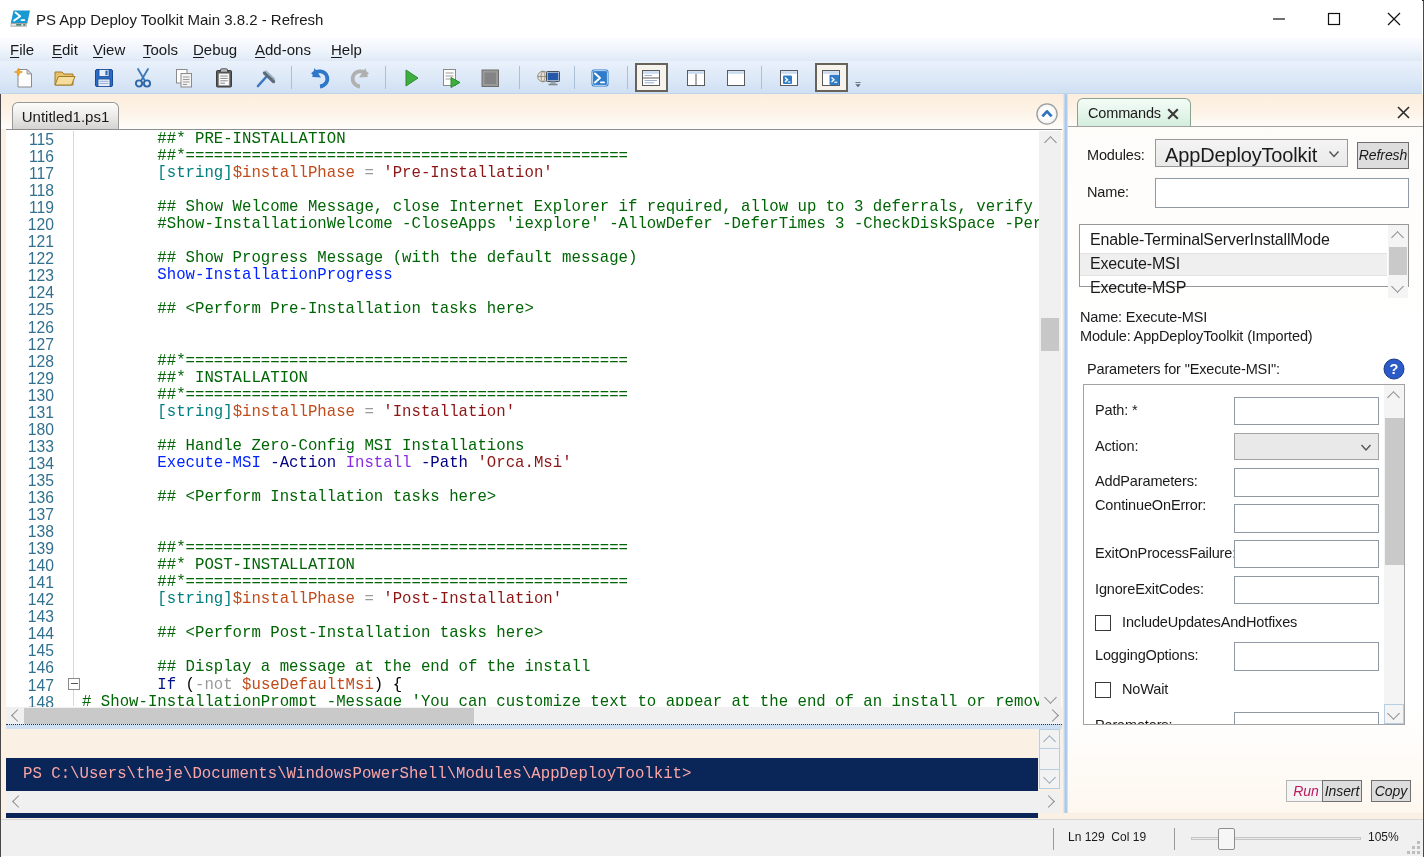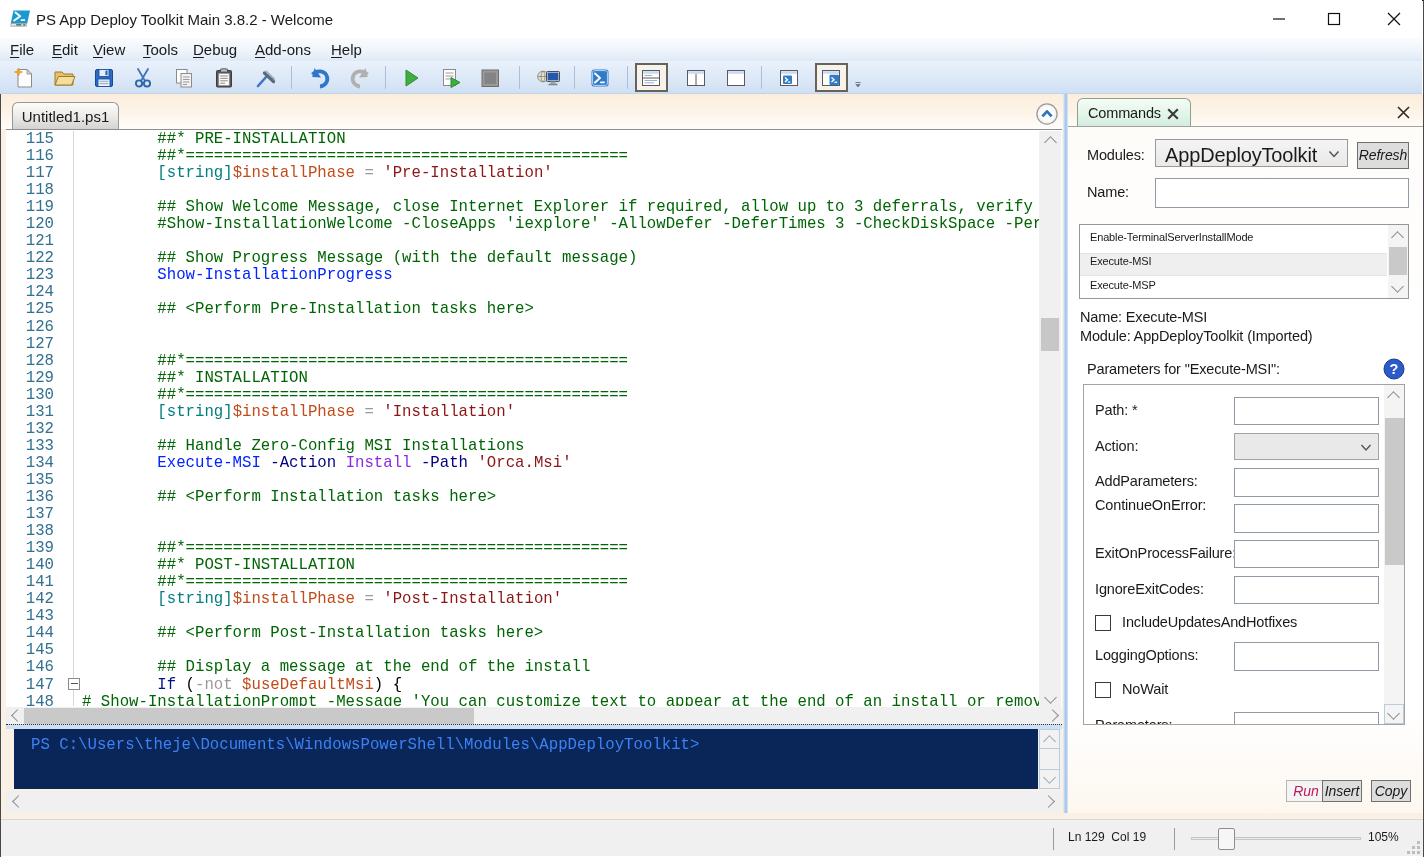--- a/index.html
+++ b/index.html
@@ -22,36 +22,36 @@
   
   #work { position:absolute; left:1px; top:94px; width:1422px; height:725px; background:#faf0e4; }
   #tabband { position:absolute; left:0; top:0; width:1422px; height:35px;
              background:linear-gradient(#fceedd,#fdf2e5 45%,#fefbf6 90%,#fffefd); }
   .tab { position:absolute; border:1px solid #989898; border-bottom:none; border-radius:6px 6px 0 0; font-size:15px; color:#1a1a1a; }
   #tab1 { left:11px; top:8px; width:107px; height:27px; background:linear-gradient(#fcfcfb,#ecebe9 50%,#d4d3d1); }
   #tab2 { left:120px; top:3px; width:211px; height:32px; border-color:#8da7c5; background:linear-gradient(#fafcfe,#e9f1fa 55%,#d5e5f5); }
   
   #edframe { position:absolute; left:5px; top:35px; width:1056px; height:594px; border-top:1px solid #8e8e8e; background:#fff; }
   #gutter { position:absolute; left:0; top:1px; width:48px; height:575px; text-align:right;
-            font-family:Liberation Mono, monospace; font-size:15.7px; color:#31708f; }
+            font-family:Liberation Sans, sans-serif; font-size:15.7px; color:#31708f; }
   .gl { height:17.06px; line-height:17.06px; }
   #foldline { position:absolute; left:67px; top:1px; width:1px; height:575px; background:#d8d8d8; }
   #code { position:absolute; left:76px; top:1px; width:957px; height:575px; overflow:hidden;
           font-family:"Liberation Mono", monospace; font-size:15.7px; color:#000; white-space:pre; }
   .cl { height:17.06px; line-height:17.06px; }
   
   .sb { position:absolute; background:#f0f0f0; }
   .chev { position:absolute; width:9px; height:9px; border:solid #8a8a8a; border-width:0 1.6px 1.6px 0; }
   .chev.up { transform:rotate(-135deg); }
   .chev.down { transform:rotate(45deg); }
   .chev.left { transform:rotate(135deg); }
   .chev.right { transform:rotate(-45deg); }
   
-  #console { position:absolute; left:5px; top:635px; width:1032px; height:60px; background:#0a2658;
-             font-family:"Liberation Mono", monospace; font-size:15.7px; color:#3b82f6;margin-left:8px; }
+  #console { position:absolute; left:5px; top:664px; width:1032px; height:60px; background:#0a2658;
+             font-family:"Liberation Mono", monospace; font-size:15.7px; color:#fca5a5; }
   
   #splitter { position:absolute; left:1062px; top:0px; width:5px; height:719px;
               background:linear-gradient(90deg,#e6eff9,#aecdee 45%,#9dbfe6 55%,#dce9f6); }
   
   #rpanel { position:absolute; left:1067px; top:0; width:355px; height:719px; }
   #rpanel-body { position:absolute; left:0; top:32px; width:355px; height:687px; border-top:1px solid #a2a2a2;
                  background:linear-gradient(#fefcf9,#ffffff 30%,#ffffff 85%,#fdf7ef); }
   .rlabel { position:absolute; font-size:14.5px; letter-spacing:-0.15px; color:#1a1a1a; }
   .tbx { position:absolute; background:#fff; border:1px solid #8f9aa5; }
   .btn { position:absolute; font-size:14px; letter-spacing:-0.1px; color:#1a1a1a; background:#dddddd; border:1px solid #707070; text-align:center;font-style:italic; }
@@ -64,21 +64,21 @@
 <div id="titlebar">
   <svg class="abs" style="left:10px;top:10px" width="21" height="19" viewBox="0 0 21 19">
     <path d="M3.5 0.5 L20 0.5 L17.3 13 L0.8 13 Z" fill="#1a9ad2"></path>
     <path d="M0.8 13 L17.3 13 L16.7 16.5 L0.5 16.5 Z" fill="#8e8e8e"></path>
     <path d="M1.3 13.8 L16.8 13.8 L16.5 15.8 L1.1 15.8 Z" fill="#e8e8e8"></path>
     <rect x="6.2" y="14.2" width="5.2" height="1.3" fill="#1e6e50"></rect>
     <rect x="13.2" y="14.2" width="2.2" height="1.3" fill="#1e6e50"></rect>
     <path d="M5.5 2.6 L10.2 6.2 L4.2 10.6" stroke="#fff" stroke-width="1.9" fill="none" stroke-linecap="round" stroke-linejoin="round"></path>
     <rect x="10.6" y="9.3" width="4.6" height="1.7" rx="0.8" fill="#fff"></rect>
   </svg>
-  <div id="title-text">PS App Deploy Toolkit Main 3.8.2 - Welcome</div>
+  <div id="title-text">PS App Deploy Toolkit Main 3.8.2 - Refresh</div>
   <svg class="abs" style="left:1256px;top:0" width="46" height="38">
       <line x1="17" y1="19" x2="29" y2="19" stroke="#111" stroke-width="1.2"></line>
     </svg>
   <svg class="abs" style="left:1311px;top:0" width="46" height="38">
       <rect x="17.5" y="13.5" width="11" height="11" fill="none" stroke="#111" stroke-width="1.2"></rect>
     </svg>
   <svg class="abs" style="left:1371px;top:0" width="46" height="38">
       <path d="M17 13 L29 25 M29 13 L17 25" stroke="#111" stroke-width="1.2"></path>
     </svg>
 </div>
@@ -252,21 +252,21 @@
         <div class="gl">122</div>
         <div class="gl">123</div>
         <div class="gl">124</div>
         <div class="gl">125</div>
         <div class="gl">126</div>
         <div class="gl">127</div>
         <div class="gl">128</div>
         <div class="gl">129</div>
         <div class="gl">130</div>
         <div class="gl">131</div>
-        <div class="gl">132</div>
+        <div class="gl">180</div>
         <div class="gl">133</div>
         <div class="gl">134</div>
         <div class="gl">135</div>
         <div class="gl">136</div>
         <div class="gl">137</div>
         <div class="gl">138</div>
         <div class="gl">139</div>
         <div class="gl">140</div>
         <div class="gl">141</div>
         <div class="gl">142</div>
@@ -327,21 +327,21 @@
 <div class="rlabel" style="left:19px;top:53px">Modules:</div>
 <div class="abs" style="left:87px;top:45px;width:193px;height:28px;border:1px solid #999;background:linear-gradient(#f4f4f4,#e9e9e9);font-size:20px;letter-spacing:-0.15px;color:#1a1a1a">
   <div class="abs" style="left:9px;top:4px">AppDeployToolkit</div>
   <svg class="abs" style="left:172px;top:9px" width="12" height="10">
           <path d="M1.5 2.5 L6 7.5 L10.5 2.5" stroke="#555" stroke-width="1.5" fill="none"></path>
         </svg>
 </div>
 <div class="btn" style="left:289px;top:48px;width:52px;height:27px;line-height:25px">Refresh</div>
 <div class="rlabel" style="left:19px;top:90px">Name:</div>
 <div class="tbx" style="left:87px;top:84px;width:254px;height:30px"></div>
-<div class="abs" style="left:11px;top:130px;width:330px;height:75px;border:1px solid #979797;background:#fff;font-size:11px;letter-spacing:-0.15px;color:#1a1a1a">
+<div class="abs" style="left:11px;top:130px;width:330px;height:63px;border:1px solid #979797;background:#fff;font-size:16px;letter-spacing:-0.15px;color:#1a1a1a">
   <div class="abs" style="left:0;top:27.5px;width:307px;height:23px;background:#efefef;border-top:1px solid #e2e2e2;border-bottom:1px solid #e2e2e2"></div>
   <div class="abs" style="left:10px;top:6px">Enable-TerminalServerInstallMode</div>
   <div class="abs" style="left:10px;top:30px">Execute-MSI</div>
   <div class="abs" style="left:10px;top:54px">Execute-MSP</div>
   <div class="abs" style="left:308px;top:0;width:20px;height:73px;background:#f4f4f4"></div>
   <div class="abs" style="left:309px;top:22px;width:18px;height:28px;background:#c9c9c9"></div>
   <div class="chev up" style="left:313px;top:8px"></div>
   <div class="chev down" style="left:313px;top:57px"></div>
 </div>
 <div class="rlabel" style="left:12px;top:215px">Name: Execute-MSI</div>

